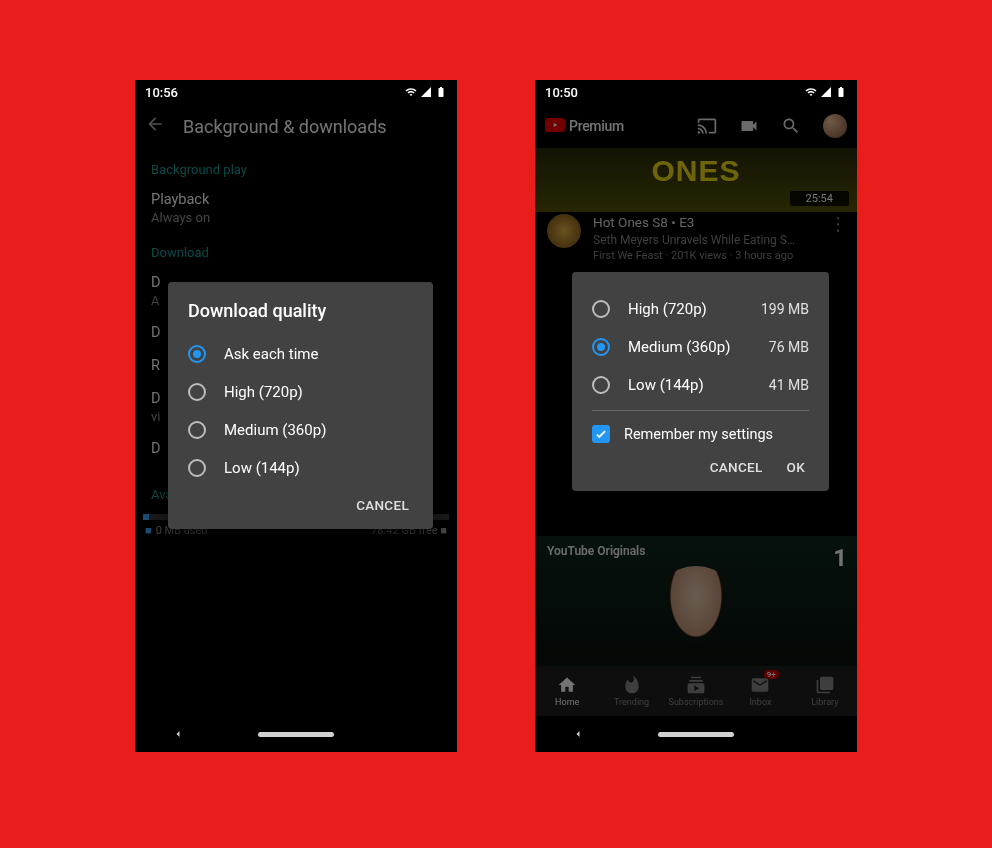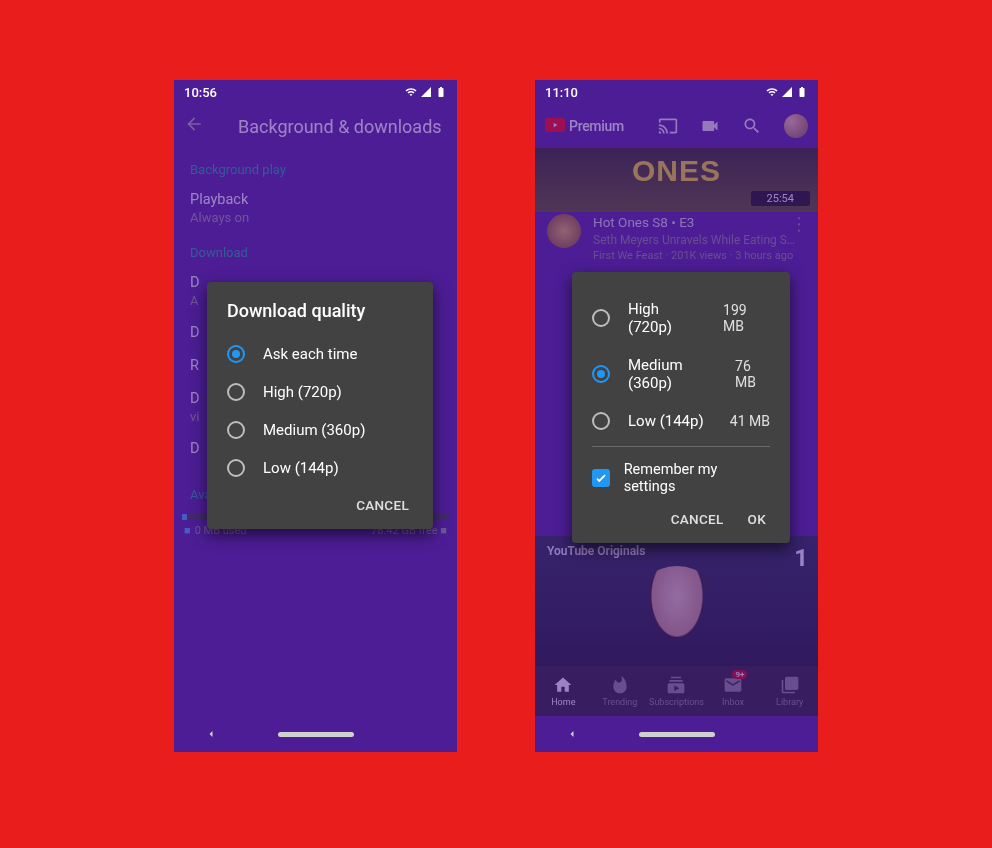--- a/index.html
+++ b/index.html
@@ -9,44 +9,44 @@
     height: 848px;
     font-family: Roboto, -apple-system, Helvetica, Arial, sans-serif;
     display: flex;
     justify-content: center;
     align-items: flex-start;
     gap: 78px;
     padding-top: 80px;
     overflow:hidden;
   }
   .phone {
-    width: 283px;
+    width: 322px;
     height: 672px;
-    background: #4c1d95;
+    background: #000000;
     position: relative;
     color: #fff;
     overflow: hidden;
   }
   .status-bar {
     height: 24px;
     display: flex;
     align-items: center;
     justify-content: space-between;
     padding: 0 10px;
     font-size: 13px;
     font-weight: 500;
   }
   .status-icons { display:flex; align-items:center; gap:3px; }
   .status-icons svg { width:12px; height:12px; fill:#fff; }
   .app-bar {
     height: 44px;
     display:flex;
     align-items:center;
     padding: 0 10px;
-    gap: 34px;
+    gap: 18px;
     font-size: 18px;
   }
   .back-arrow svg { width:20px; height:20px; fill:#b0b0b0; }
   .dimmed { opacity: .45; }
   .section-label {
     color: #1aa59a;
     font-size: 13px;
     padding: 14px 16px 4px;
   }
   .setting-row {
@@ -242,21 +242,21 @@
           <path d="M15 6l-6 6 6 6z"></path>
         </svg></span>
     <div class="nav-pill"></div>
     <span style="width:12px"></span>
   </div>
 </div>
 
 <div class="phone">
 
   <div class="status-bar">
-    <span>11:10</span>
+    <span>10:50</span>
     <div class="status-icons">
       <svg viewBox="0 0 24 24">
           <path d="M1 9l2 2c4.97-4.97 13.03-4.97 18 0l2-2C16.93 2.93 7.07 2.93 1 9zm8 8l3 3 3-3c-1.66-1.66-4.34-1.66-6 0zm-4-4l2 2c2.76-2.76 7.24-2.76 10 0l2-2C15.14 9.14 8.86 9.14 5 13z"></path>
         </svg>
       <svg viewBox="0 0 24 24">
           <path d="M2 22h20V2z"></path>
         </svg>
       <svg viewBox="0 0 24 24">
           <path d="M15.67 4H14V2h-4v2H8.33C7.6 4 7 4.6 7 5.33v15.33C7 21.4 7.6 22 8.33 22h7.33c.74 0 1.34-.6 1.34-1.33V5.33C17 4.6 16.4 4 15.67 4z"></path>
         </svg>

